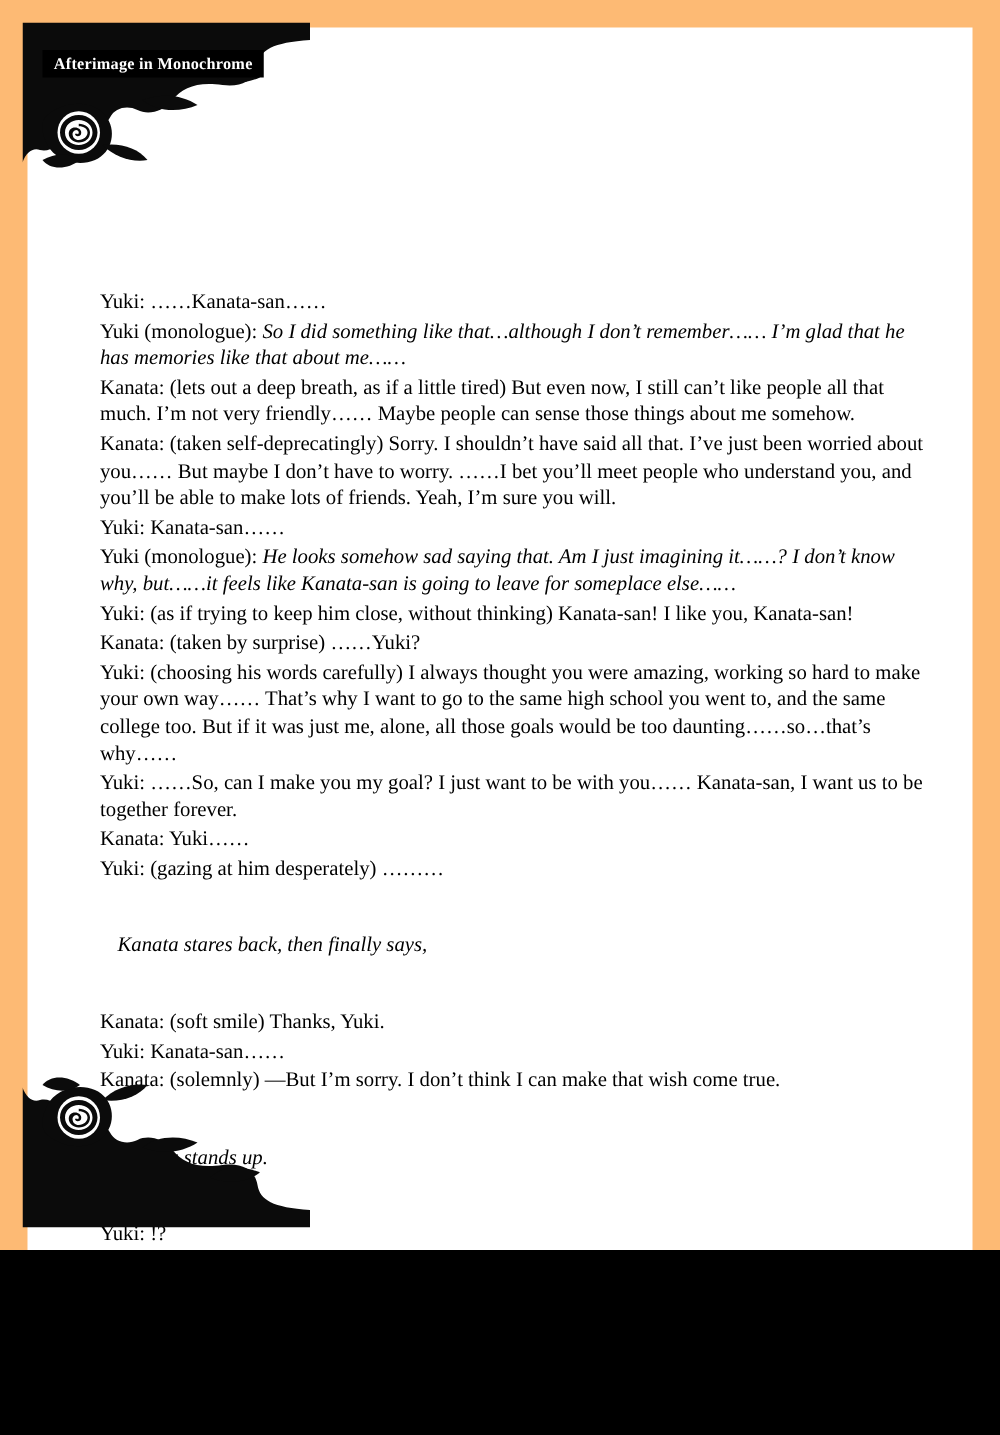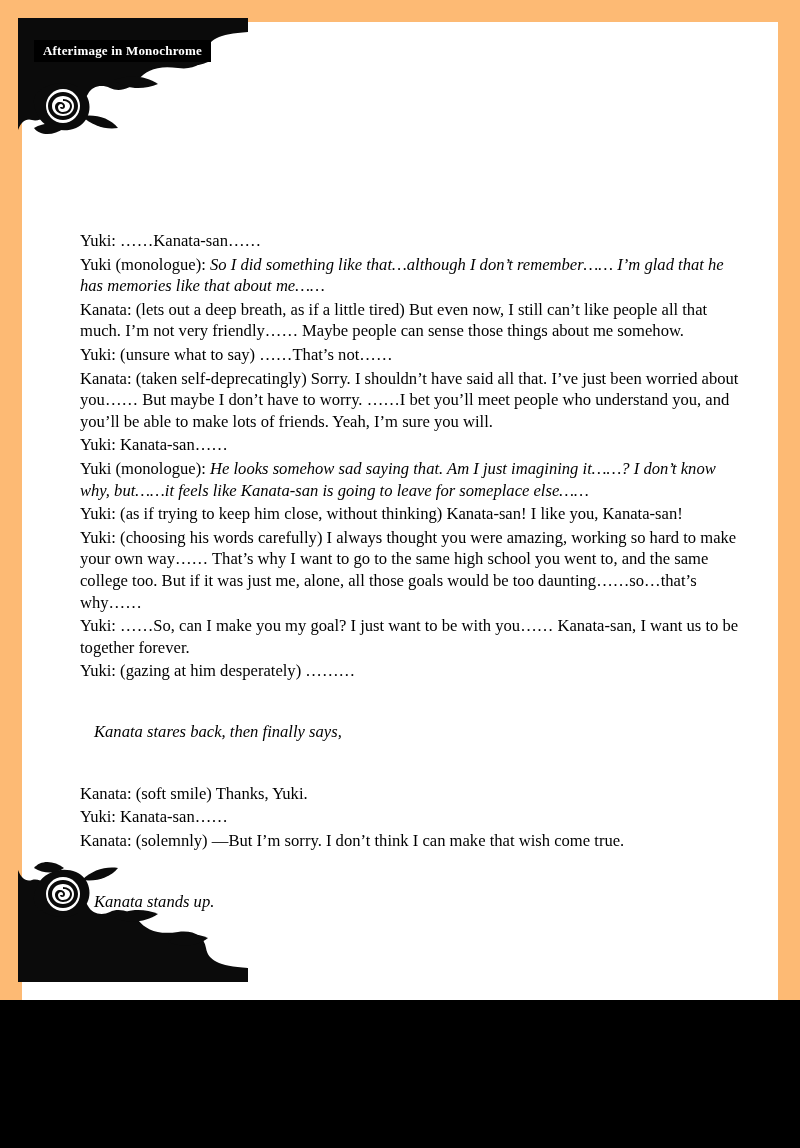--- a/index.html
+++ b/index.html
@@ -111,27 +111,28 @@
     <path fill="#0b0b0b" d="M96,86 C112,92 128,90 140,82 C126,76 108,76 96,86 Z"></path>
     <path fill="#0b0b0b" d="M150,110 C164,116 180,114 190,106 C176,100 160,100 150,110 Z"></path>
   </svg>
 
   <div class="title-banner">Afterimage in Monochrome</div>
 
   <div class="script">
     <p class="line">Yuki: ……Kanata-san……</p>
     <p class="line mono"><span class="label">Yuki (monologue): </span><span class="mono-text">So I did something like that…although I don’t remember…… I’m glad that he has memories like that about me……</span></p>
     <p class="line">Kanata: (lets out a deep breath, as if a little tired) But even now, I still can’t like people all that much. I’m not very friendly…… Maybe people can sense those things about me somehow.</p>
-    <p class="line">Yuki: (unsure what to say) ……That’s not……</p>
     <p class="line">Kanata: (taken self-deprecatingly) Sorry. I shouldn’t have said all that. I’ve just been worried about you…… But maybe I don’t have to worry. ……I bet you’ll meet people who understand you, and you’ll be able to make lots of friends. Yeah, I’m sure you will.</p>
     <p class="line">Yuki: Kanata-san……</p>
     <p class="line mono"><span class="label">Yuki (monologue): </span><span class="mono-text">He looks somehow sad saying that. Am I just imagining it……? I don’t know why, but……it feels like Kanata-san is going to leave for someplace else……</span></p>
     <p class="line">Yuki: (as if trying to keep him close, without thinking) Kanata-san! I like you, Kanata-san!</p>
+    <p class="line">Kanata: (taken by surprise) ……Yuki?</p>
     <p class="line">Yuki: (choosing his words carefully) I always thought you were amazing, working so hard to make your own way…… That’s why I want to go to the same high school you went to, and the same college too. But if it was just me, alone, all those goals would be too daunting……so…that’s why……</p>
     <p class="line">Yuki: ……So, can I make you my goal? I just want to be with you…… Kanata-san, I want us to be together forever.</p>
+    <p class="line">Kanata: Yuki……</p>
     <p class="line">Yuki: (gazing at him desperately) ………</p>
     <div class="gap"></div>
     <p class="stage">Kanata stares back, then finally says,</p>
     <div class="gap"></div>
     <p class="line">Kanata: (soft smile) Thanks, Yuki.</p>
     <p class="line">Yuki: Kanata-san……</p>
     <p class="line">Kanata: (solemnly) —But I’m sorry. I don’t think I can make that wish come true.</p>
     <div class="gap"></div>
     <p class="stage">Kanata stands up.</p>
     <div class="gap"></div>

